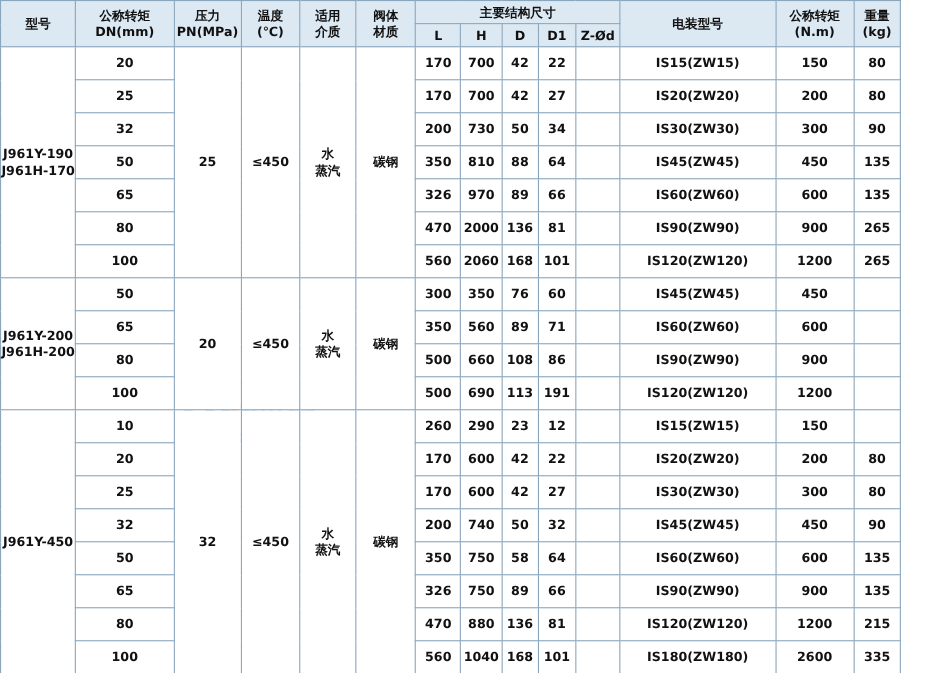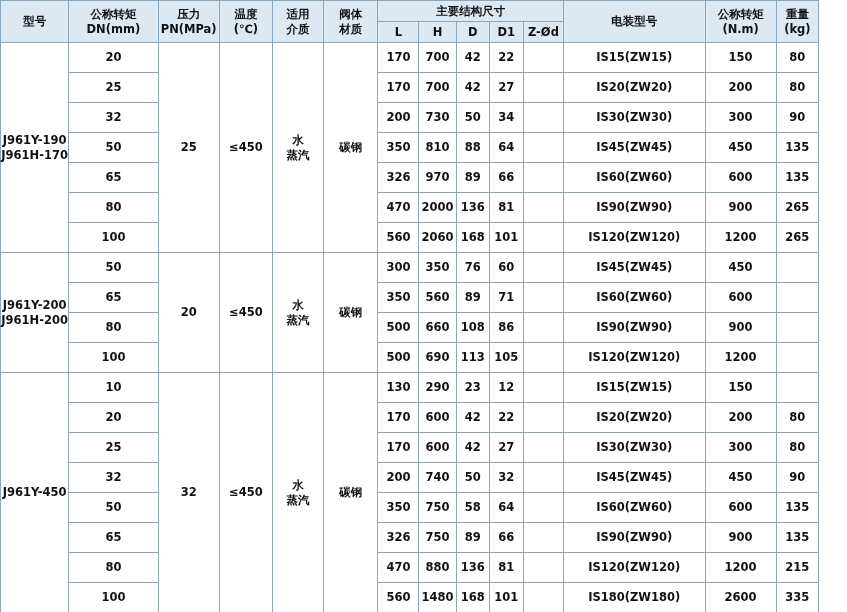--- a/index.html
+++ b/index.html
@@ -274,39 +274,39 @@
         <td class="body-cell"></td>
         <td class="body-cell">IS90(ZW90)</td>
         <td class="body-cell">900</td>
         <td class="body-cell"></td>
       </tr>
       <tr>
         <td class="body-cell">100</td>
         <td class="body-cell">500</td>
         <td class="body-cell">690</td>
         <td class="body-cell">113</td>
-        <td class="body-cell">105</td>
+        <td class="body-cell">191</td>
         <td class="body-cell"></td>
         <td class="body-cell">IS120(ZW120)</td>
         <td class="body-cell">1200</td>
         <td class="body-cell"></td>
       </tr>
       <tr>
         <td class="body-cell model-cell two-line" rowspan="8">
           <div>J961Y-450</div>
         </td>
         <td class="body-cell">10</td>
         <td class="body-cell" rowspan="8">32</td>
         <td class="body-cell" rowspan="8">≤450</td>
         <td class="body-cell two-line" rowspan="8">
           <div>水</div>
           <div>蒸汽</div>
         </td>
         <td class="body-cell" rowspan="8">碳钢</td>
-        <td class="body-cell">130</td>
+        <td class="body-cell">260</td>
         <td class="body-cell">290</td>
         <td class="body-cell">23</td>
         <td class="body-cell">12</td>
         <td class="body-cell"></td>
         <td class="body-cell">IS15(ZW15)</td>
         <td class="body-cell">150</td>
         <td class="body-cell"></td>
       </tr>
       <tr>
         <td class="body-cell">20</td>
@@ -370,21 +370,21 @@
         <td class="body-cell">136</td>
         <td class="body-cell">81</td>
         <td class="body-cell"></td>
         <td class="body-cell">IS120(ZW120)</td>
         <td class="body-cell">1200</td>
         <td class="body-cell">215</td>
       </tr>
       <tr>
         <td class="body-cell">100</td>
         <td class="body-cell">560</td>
-        <td class="body-cell">1480</td>
+        <td class="body-cell">1040</td>
         <td class="body-cell">168</td>
         <td class="body-cell">101</td>
         <td class="body-cell"></td>
         <td class="body-cell">IS180(ZW180)</td>
         <td class="body-cell">2600</td>
         <td class="body-cell">335</td>
       </tr>
     </tbody>
 </table>
 

